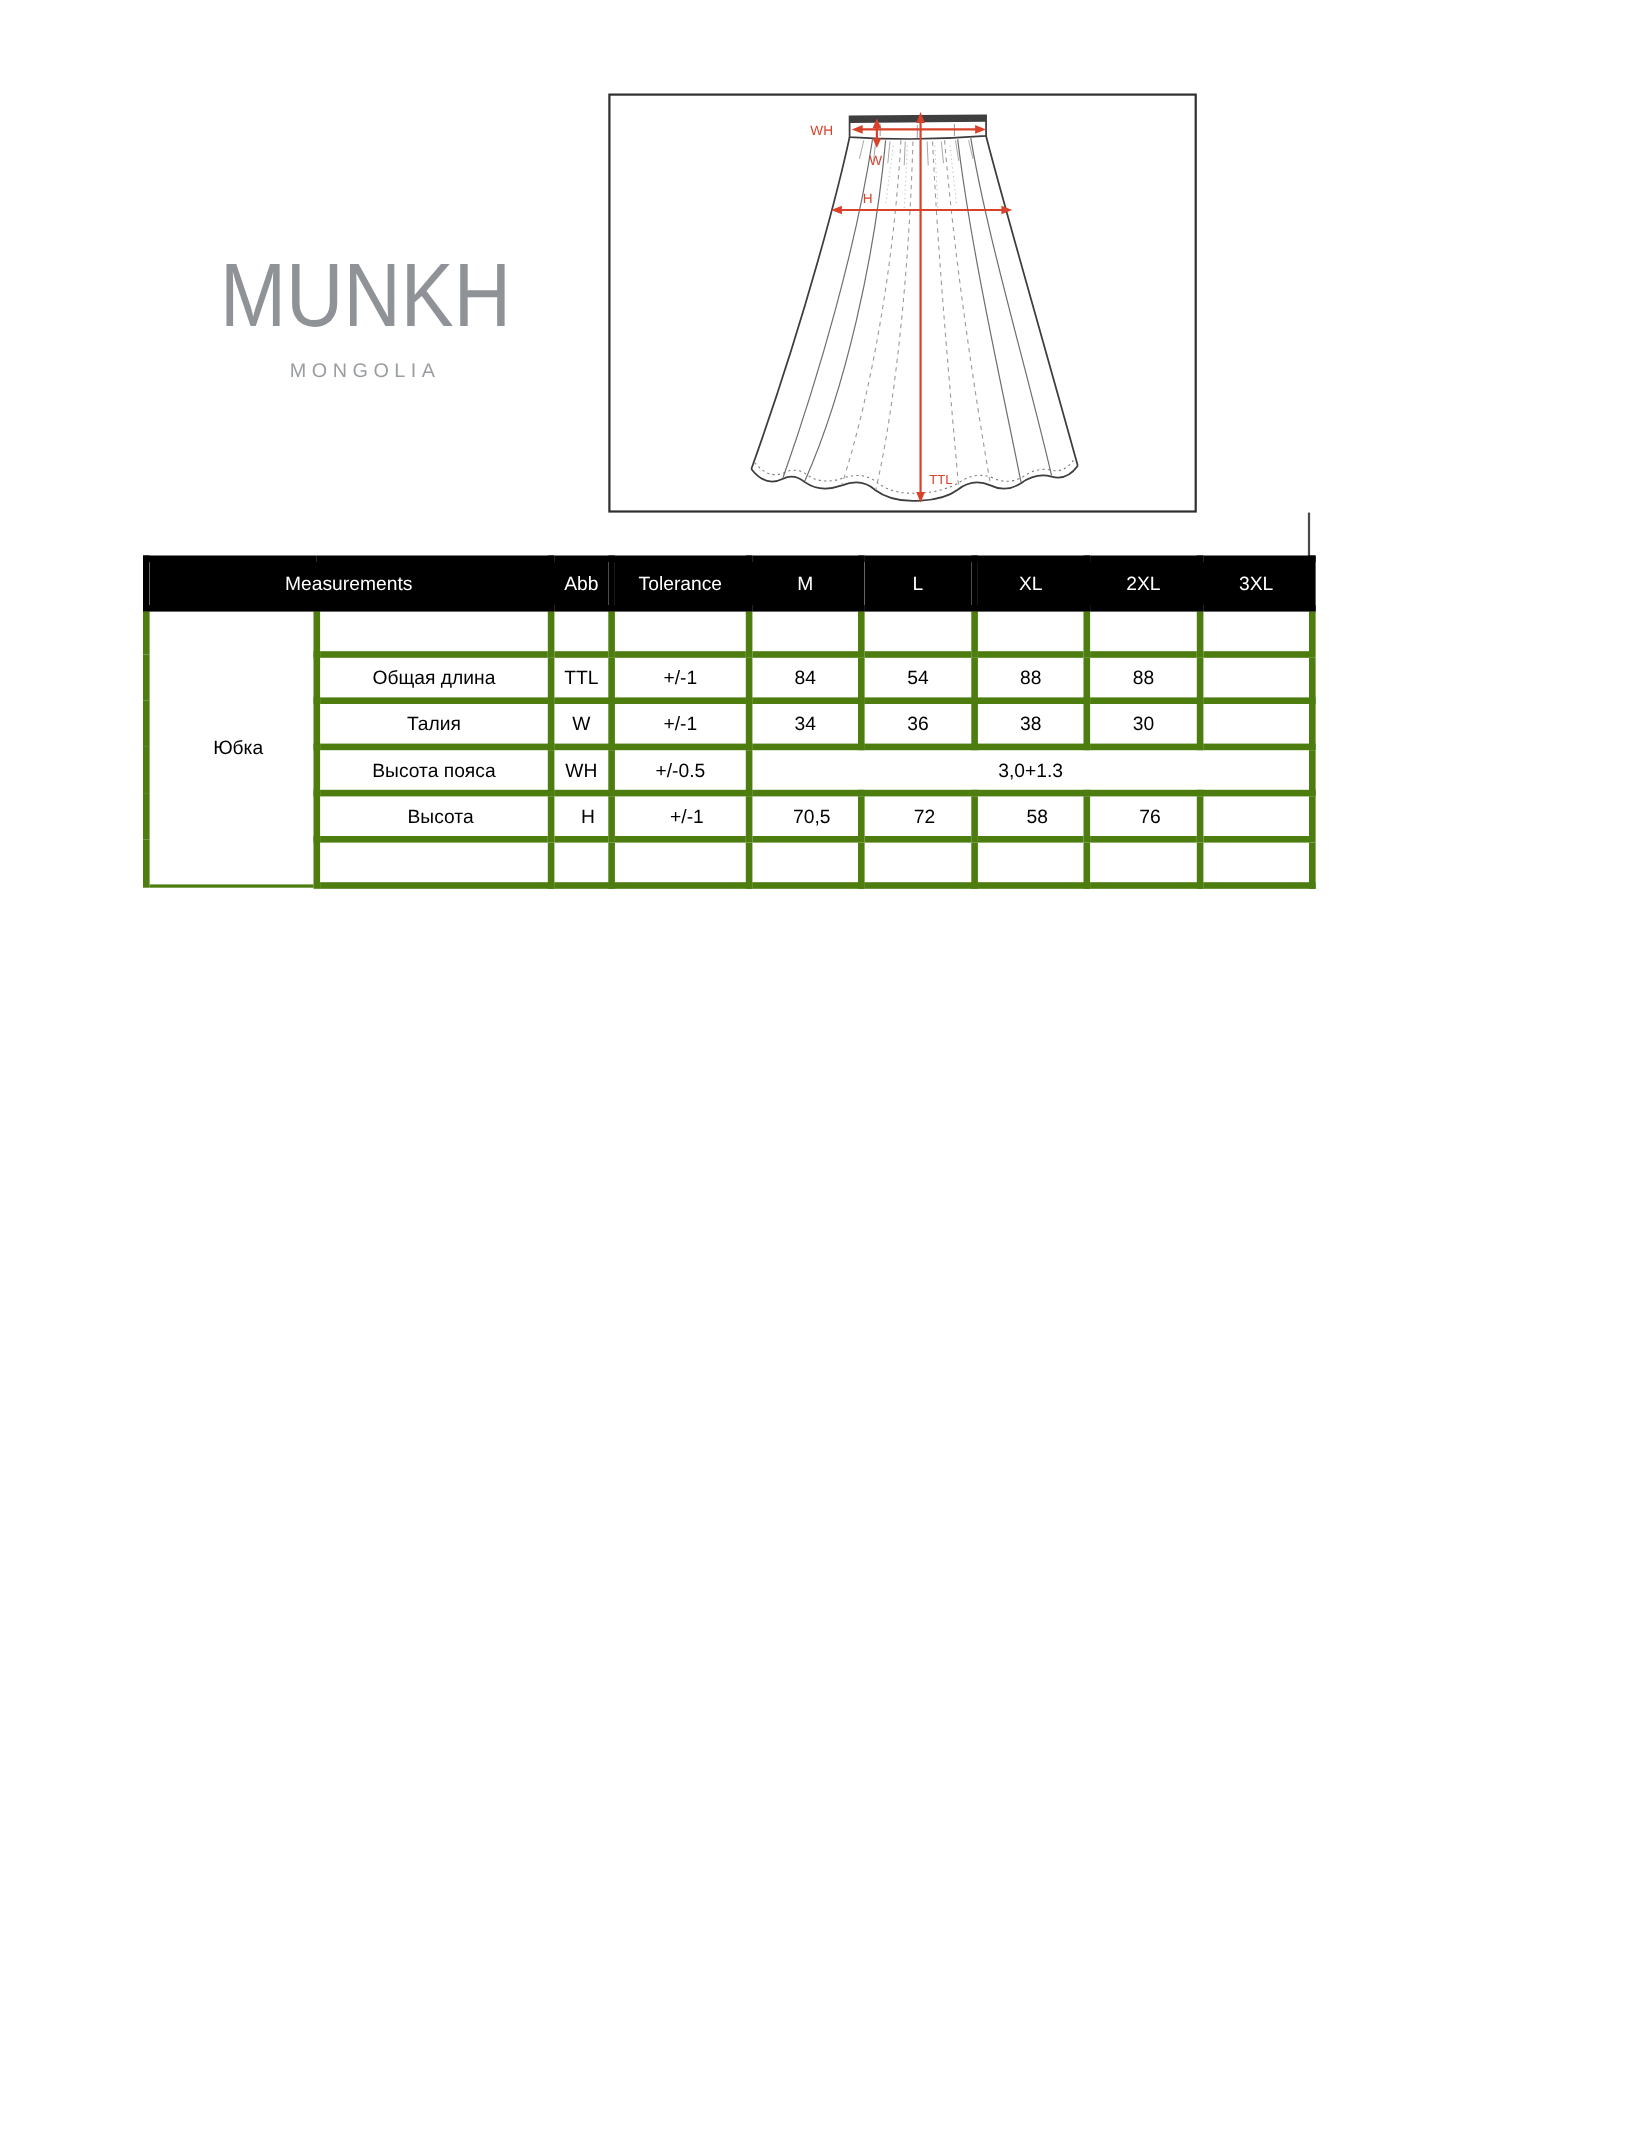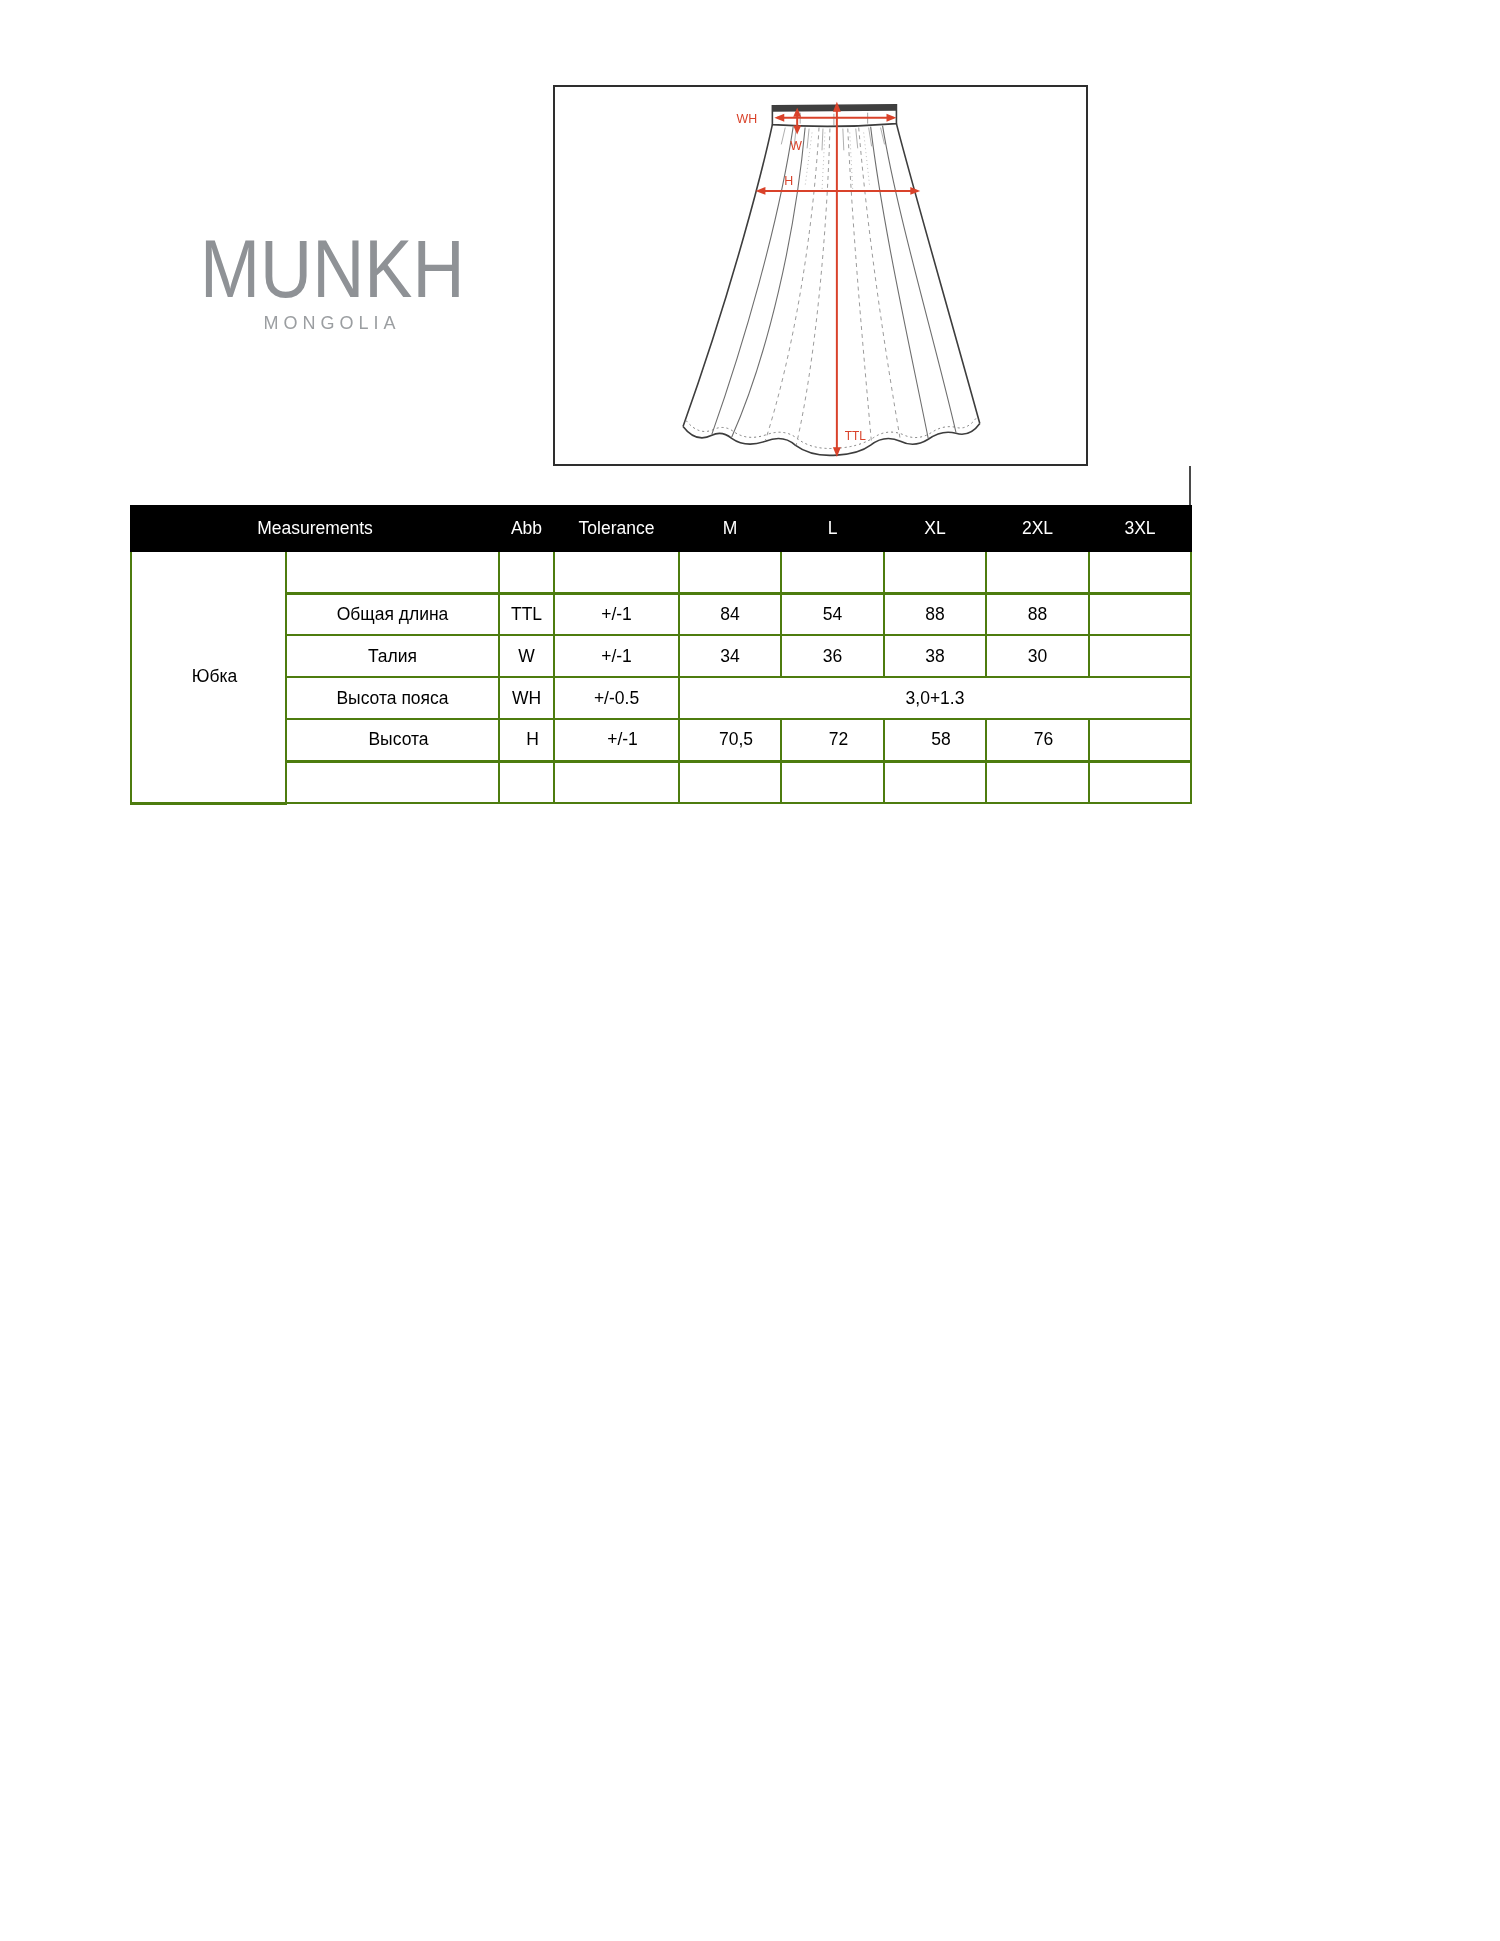--- a/index.html
+++ b/index.html
@@ -4,35 +4,35 @@
 <style>
   html,body{margin:0;padding:0;}
   body{width:1500px;height:1941px;background:#ffffff;position:relative;overflow:hidden;
        font-family:"Liberation Sans",sans-serif;}
 
   
   .brand{position:absolute;left:200px;top:225px;width:264px;color:#8f9296;}
   .brand-name{font-size:82px;line-height:88px;font-weight:300;letter-spacing:0;
               transform:scaleX(0.88);transform-origin:left center;white-space:nowrap;
               color:#8f9296;}
-  .brand-sub{font-size:18px;letter-spacing:5px;text-align:center;
+  .brand-sub{margin-top:14px;font-size:18px;letter-spacing:5px;text-align:center;
              color:#9b9ea1;font-weight:400;}
 
   
   .diagram-box{position:absolute;left:553px;top:85px;width:535px;height:381px;
                border:2px solid #2e2e2e;box-sizing:border-box;background:#fff;}
   .diagram-box svg{display:block;width:100%;height:100%;}
 
   
   .stray-line{position:absolute;left:1189px;top:466px;width:2px;height:40px;background:#4a4a4a;}
 
   
   table.meas{position:absolute;left:130px;top:505px;width:1060px;border-collapse:collapse;
              table-layout:fixed;font-family:"Liberation Sans",sans-serif;font-size:17.5px;color:#000;}
-  table.meas th,table.meas td{border:2px solid #4d7c0f;padding:0;overflow:hidden;}
+  table.meas th,table.meas td{border:6px solid #4d7c0f;padding:0;overflow:hidden;}
   table.meas thead tr{height:45px;}
   table.meas thead th{background:#000;color:#fff;font-weight:400;font-size:17.5px;text-align:center;border-color:#000;}
   th.h-meas{text-align:left;padding-left:13px;}
   table.meas tbody tr{height:42px;}
   table.meas tbody td{text-align:center;background:#fff;}
   td.name-cell{text-align:left;padding-left:5px;margin-left:48px;}
   td.cat-cell{text-align:center;}
   tr.thick td{border-bottom-width:3px;padding-left:12px;}
 </style>
 </head>

